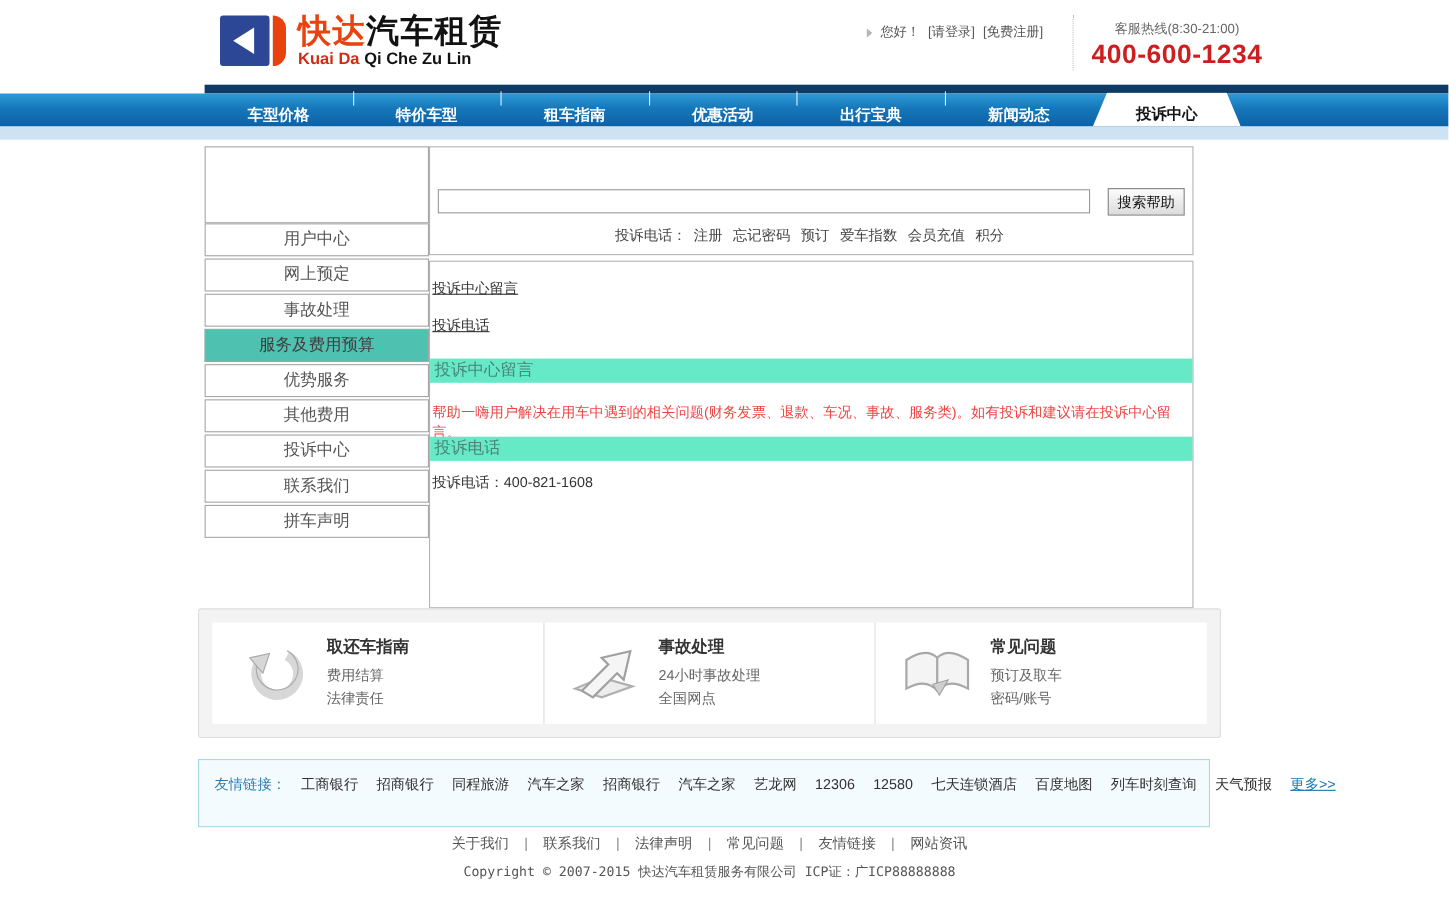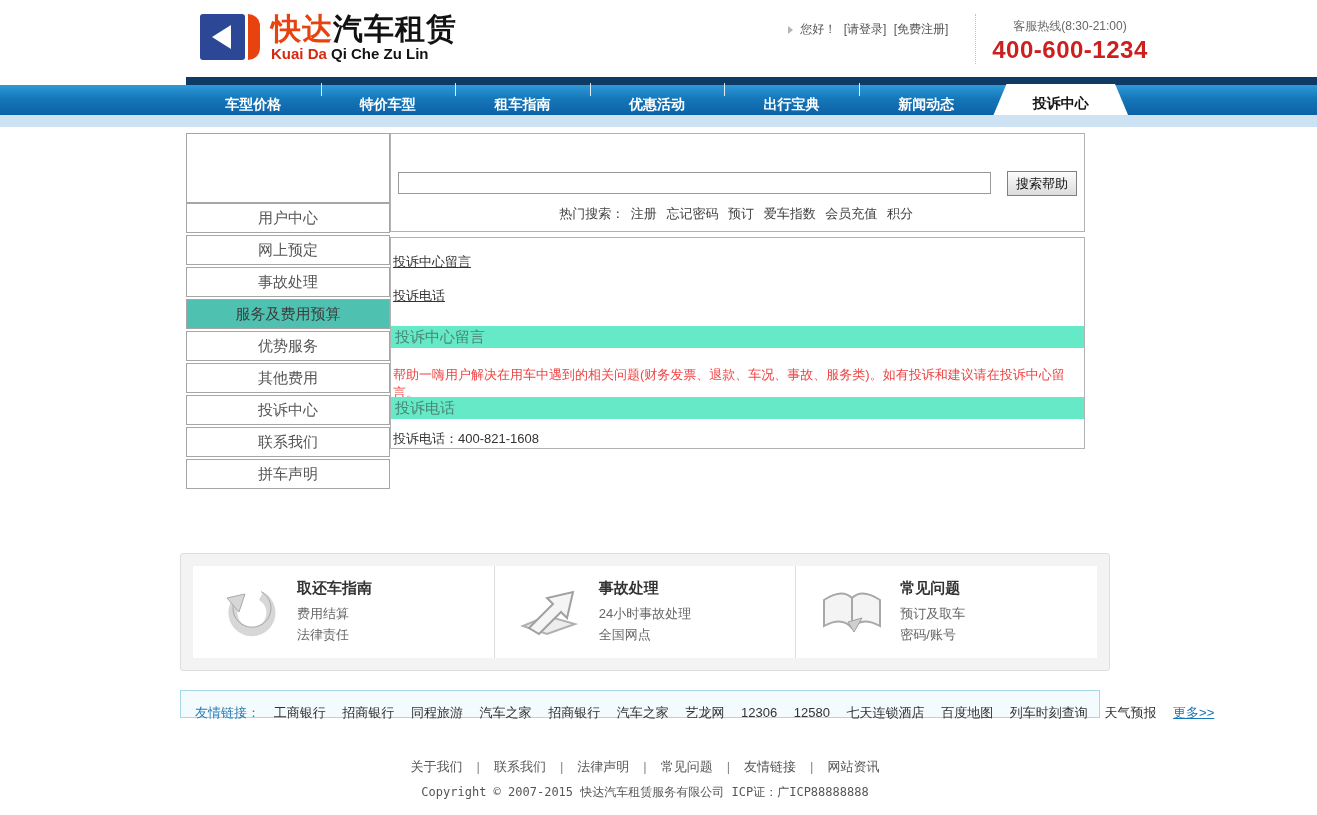--- a/index.html
+++ b/index.html
@@ -58,21 +58,21 @@
   .search-box { position:absolute; left:390px; top:133px; width:695px; height:99px; border:1px solid #b3b3b3; background:#fff; }
   .search-input { position:absolute; left:7px; top:38px; width:593px; height:22px; border:1px solid #999;
                   font-size:13px; padding:0 5px; color:#333; outline:none; }
   .search-btn { position:absolute; right:7px; top:37px; width:70px; height:25px; font-size:13px; color:#111;
                 background:linear-gradient(#fcfcfc,#dcdcdc); border:1px solid #808080; cursor:pointer;
                 font-family:inherit; }
   .hot-row { position:absolute; left:0; top:71px; width:100%; text-align:center; font-size:13px; color:#444; }
   .hot-row .hot-link { margin:0 3px; cursor:pointer; }
 
   
-  .content-box { position:absolute; left:390px; top:237px; width:695px; height:212px; border:1px solid #b3b3b3; background:#fff; }
+  .content-box { position:absolute; left:390px; top:237px; width:695px; height:316px; border:1px solid #b3b3b3; background:#fff; }
   .c-link { position:absolute; left:2px; font-size:13px; color:#333; text-decoration:underline; cursor:pointer; }
   .c-link.l1 { top:15px; }
   .c-link.l2 { top:49px; }
   .banner { position:absolute; left:0; width:100%; height:22px; background:#65e9c6; color:#4a8578;
             font-size:15px; line-height:22px; padding-left:4px; }
   .banner.b1 { top:88px; }
   .banner.b2 { top:159px; }
   .c-para { position:absolute; left:2px; top:128px; width:688px; font-size:13px; color:#ef4444; }
   .c-phone { position:absolute; left:2px; top:192px; font-size:13px; color:#333; }
 
@@ -80,21 +80,21 @@
   .svc-outer { position:absolute; left:180px; top:553px; width:930px; height:118px; background:#f3f3f3;
                border:1px solid #dedede; border-radius:3px; }
   .svc-inner { position:absolute; left:12px; top:12px; width:904px; height:92px; background:#fff; display:flex; }
   .svc-col { flex:1; display:flex; align-items:center; padding-left:22px; }
   .svc-col + .svc-col { border-left:1px solid #ddd; }
   .svc-icon { width:68px; height:56px; margin-right:14px; flex:none; }
   .svc-title { font-size:15px; font-weight:bold; color:#333; margin-bottom:5px; }
   .svc-link { font-size:13px; color:#666; line-height:1.65; cursor:pointer; }
 
   
-  .friend-bar { position:absolute; left:180px; top:690px; width:920px; height:28px; background:#f4fbfe;
+  .friend-bar { position:absolute; left:180px; top:690px; width:920px; height:62px; background:#f4fbfe;
                 border:1px solid #a9d7ea; font-size:13px; line-height:44px; padding-left:14px; white-space:nowrap; }
   .friend-label { color:#2a7cb0; margin-right:10px; }
   .friend-link { color:#333; margin-right:13px; cursor:pointer; }
   .friend-more { color:#1577b5; text-decoration:underline; cursor:pointer; }
 
   
   .foot-links { position:absolute; left:180px; top:758px; width:930px; text-align:center; font-size:13px; color:#555; }
   .foot-links .fl { cursor:pointer; }
   .foot-links .sep { color:#888; padding:0 14px; }
   .copyright { position:absolute; left:180px; top:784px; width:930px; text-align:center; font-size:12px; color:#555;
@@ -157,21 +157,21 @@
   <div class="side-item" style="top:331px">优势服务</div>
   <div class="side-item" style="top:363px">其他费用</div>
   <div class="side-item" style="top:395px">投诉中心</div>
   <div class="side-item" style="top:427px">联系我们</div>
   <div class="side-item" style="top:459px">拼车声明</div>
 
   <div class="search-box">
     <input class="search-input" type="text" value="" style="">
     <button class="search-btn">搜索帮助</button>
     <div class="hot-row">
-      <span>热门搜索：</span>
+      <span>投诉电话：</span>
       <span class="hot-link">注册</span>
       <span class="hot-link">忘记密码</span>
       <span class="hot-link">预订</span>
       <span class="hot-link">爱车指数</span>
       <span class="hot-link">会员充值</span>
       <span class="hot-link">积分</span>
     </div>
   </div>
 
   <div class="content-box">

